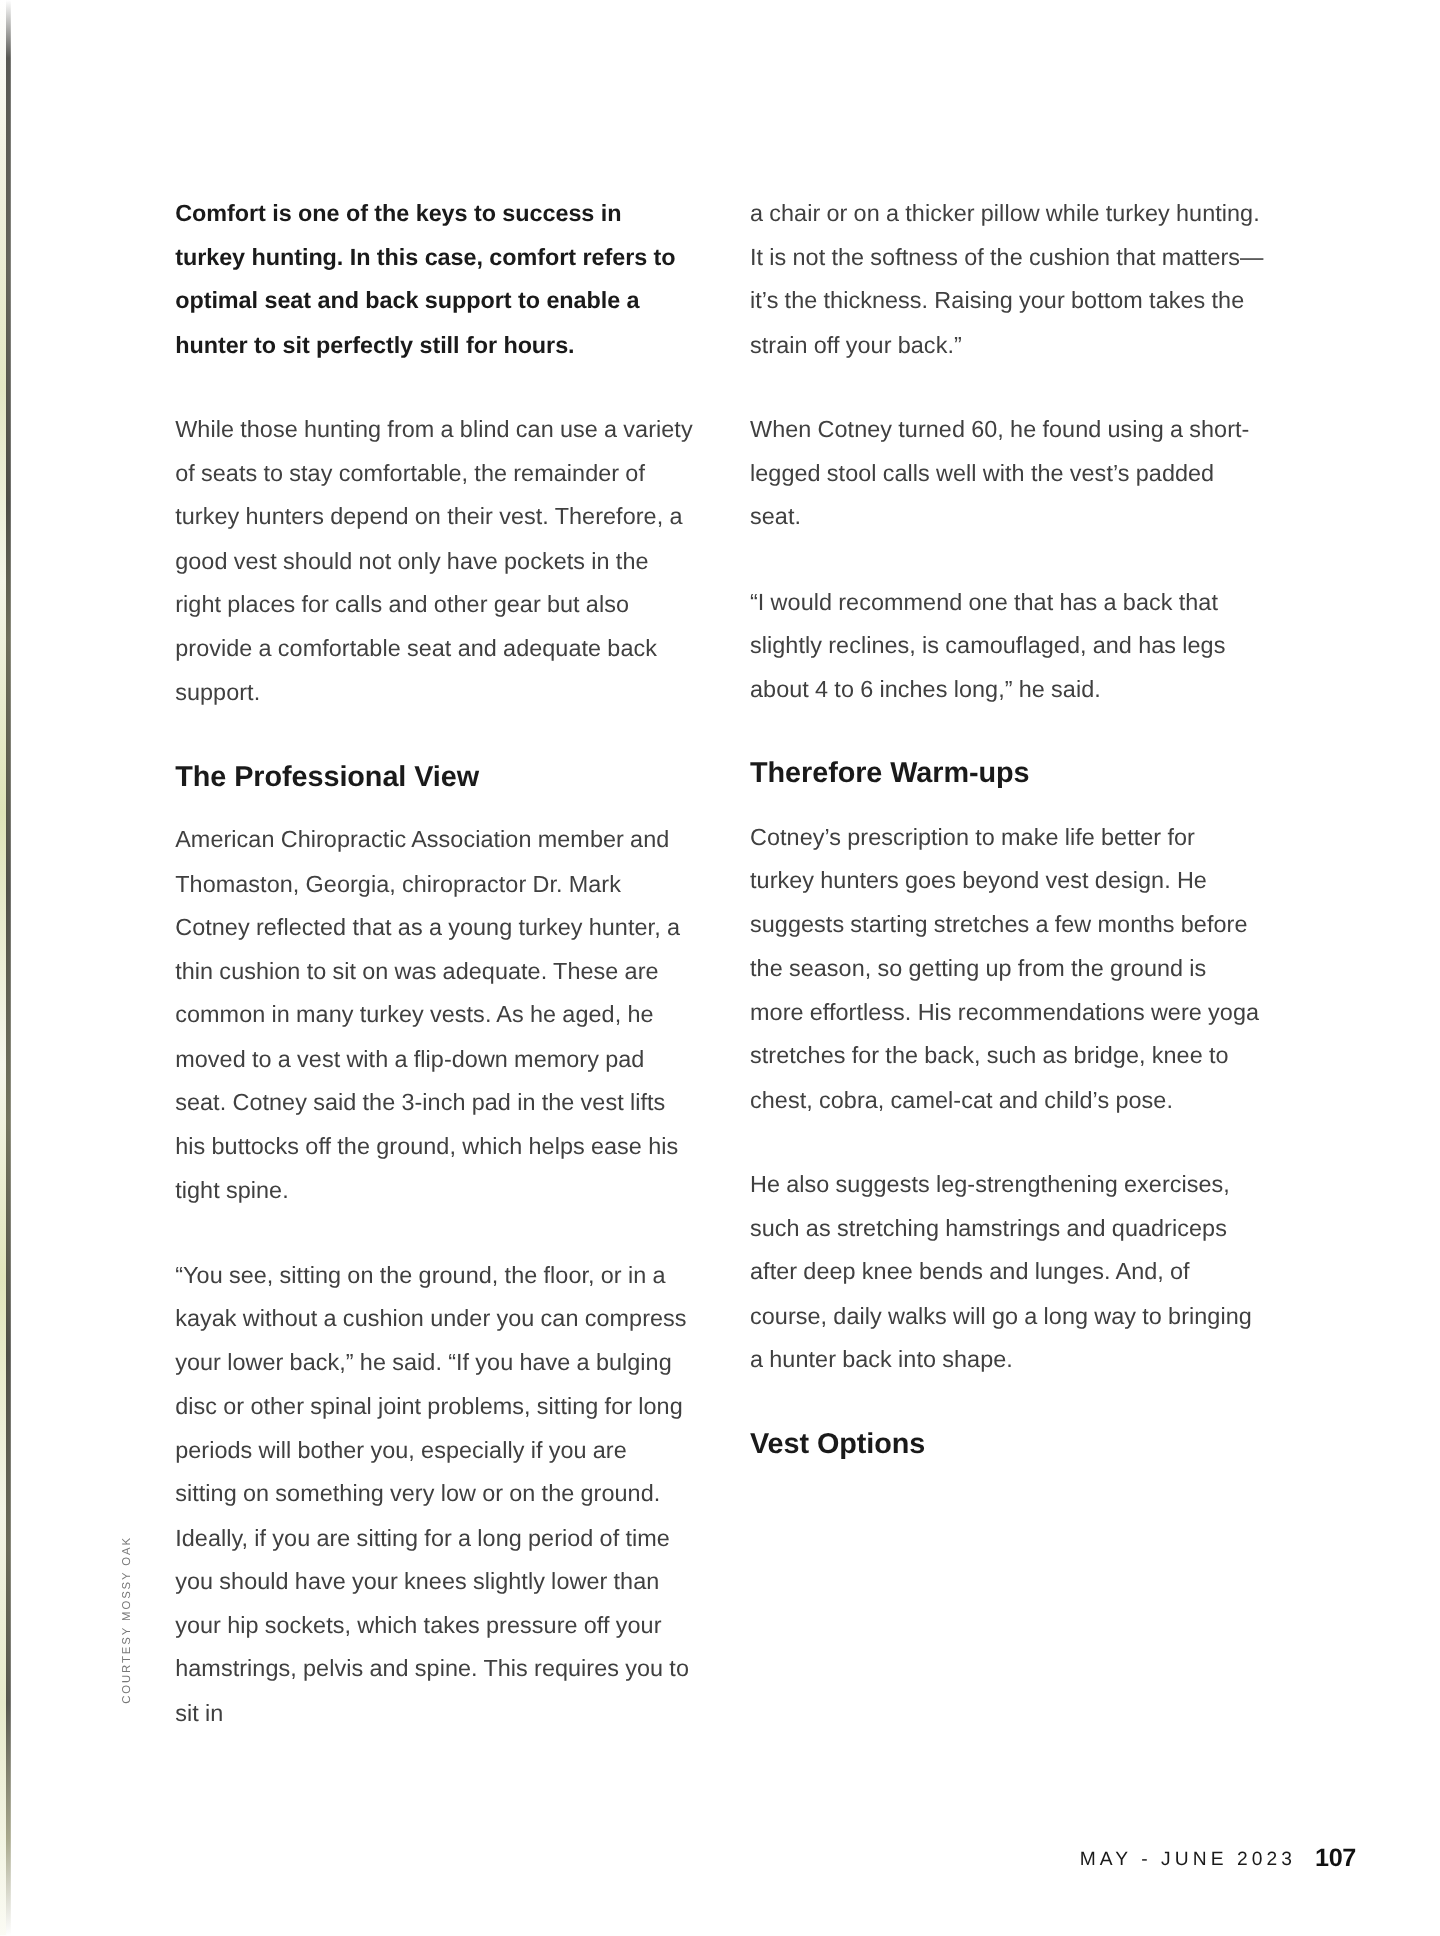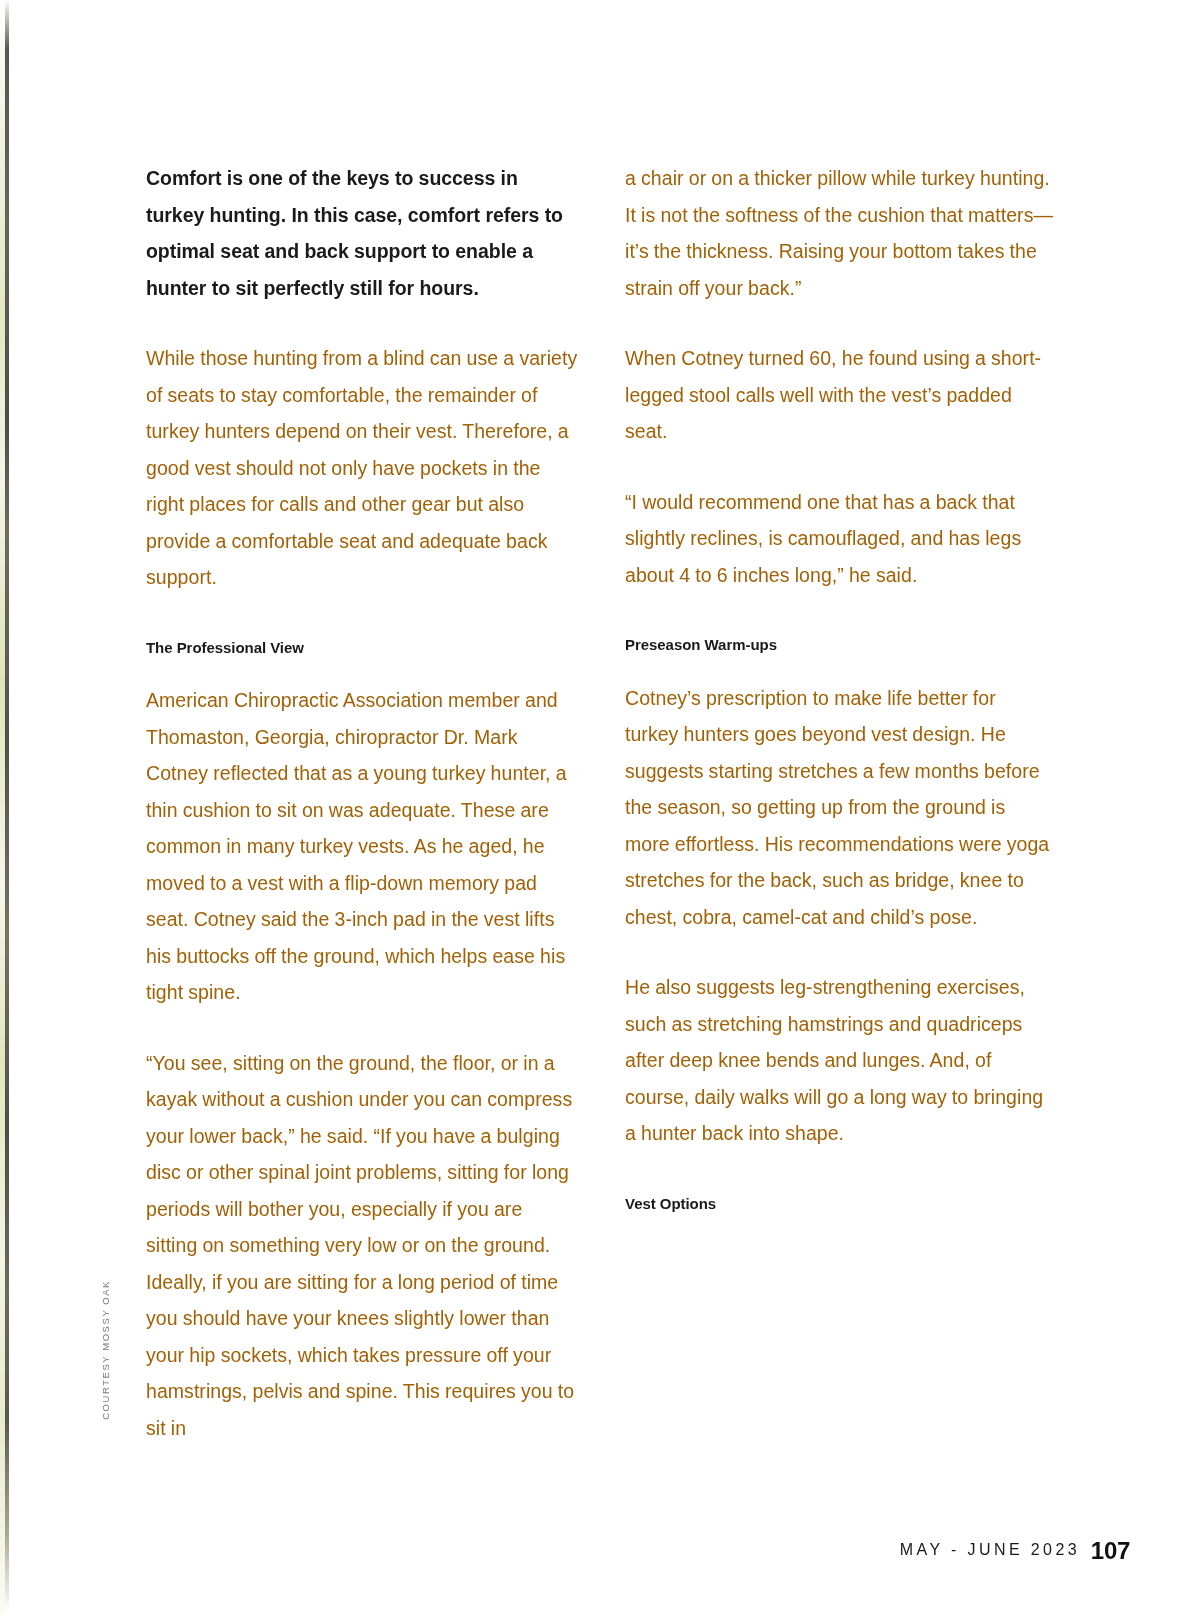--- a/index.html
+++ b/index.html
@@ -70,35 +70,35 @@
     position: absolute;
     top: 160px;
   }
   .col-left  { left: 146px;  width: 432px; }
   .col-right { left: 625px;  width: 428px; }
 
   p.body {
     margin: 0 0 34px 0;
     font-size: 19.5px;
     line-height: 36.5px;
-    color: #a16207;
+    color: #404040;
     letter-spacing: 0.05px;
     word-spacing: -0.3px;
   }
   p.lead {
     margin: 0 0 34px 0;
     font-size: 19.5px;
     line-height: 36.5px;
     color: #1a1a1a;
     font-weight: bold;
     letter-spacing: -0.05px;
   }
   h3.subhead {
     margin: 0 0 0 0;
-    font-size: 15px;
+    font-size: 24px;
     line-height: 36.5px;
     color: #1a1a1a;
     font-weight: bold;
     letter-spacing: -0.05px;
   }
   p.after-head { margin-top: 16px; }
 
   
   .credit {
     position: absolute;
@@ -126,21 +126,21 @@
     top: 6px;
     font-size: 16px;
     letter-spacing: 3.4px;
     color: #1a1a1a;
     white-space: nowrap;
   }
   .footer-page {
     position: absolute;
     right: 70px;
     top: 2px;
-    font-size: 24px;
+    font-size: 21px;
     font-weight: bold;
     color: #111111;
     letter-spacing: -0.3px;
   }
 </style>
 </head>
 <body>
 
 <div class="page">
 
@@ -161,21 +161,21 @@
     <p class="body">“You see, sitting on the ground, the floor, or in a kayak without a cushion under you can compress your lower back,” he said. “If you have a bulging disc or other spinal joint problems, sitting for long periods will bother you, especially if you are sitting on something very low or on the ground. Ideally, if you are sitting for a long period of time you should have your knees slightly lower than your hip sockets, which takes pressure off your hamstrings, pelvis and spine. This requires you to sit in</p>
   </div>
 
   <div class="col col-right">
     <p class="body">a chair or on a thicker pillow while turkey hunting. It is not the softness of the cushion that matters—it’s the thickness. Raising your bottom takes the strain off your back.”</p>
 
     <p class="body">When Cotney turned 60, he found using a short-legged stool calls well with the vest’s padded seat.</p>
 
     <p class="body">“I would recommend one that has a back that slightly reclines, is camouflaged, and has legs about 4 to 6 inches long,” he said.</p>
 
-    <h3 class="subhead">Preseason Warm-ups</h3>
+    <h3 class="subhead">Therefore Warm-ups</h3>
 
     <p class="body after-head">Cotney’s prescription to make life better for turkey hunters goes beyond vest design. He suggests starting stretches a few months before the season, so getting up from the ground is more effortless. His recommendations were yoga stretches for the back, such as bridge, knee to chest, cobra, camel-cat and child’s pose.</p>
 
     <p class="body">He also suggests leg-strengthening exercises, such as stretching hamstrings and quadriceps after deep knee bends and lunges. And, of course, daily walks will go a long way to bringing a hunter back into shape.</p>
 
     <h3 class="subhead">Vest Options</h3>
 
   </div>
 
   <div class="credit">COURTESY MOSSY OAK</div>

